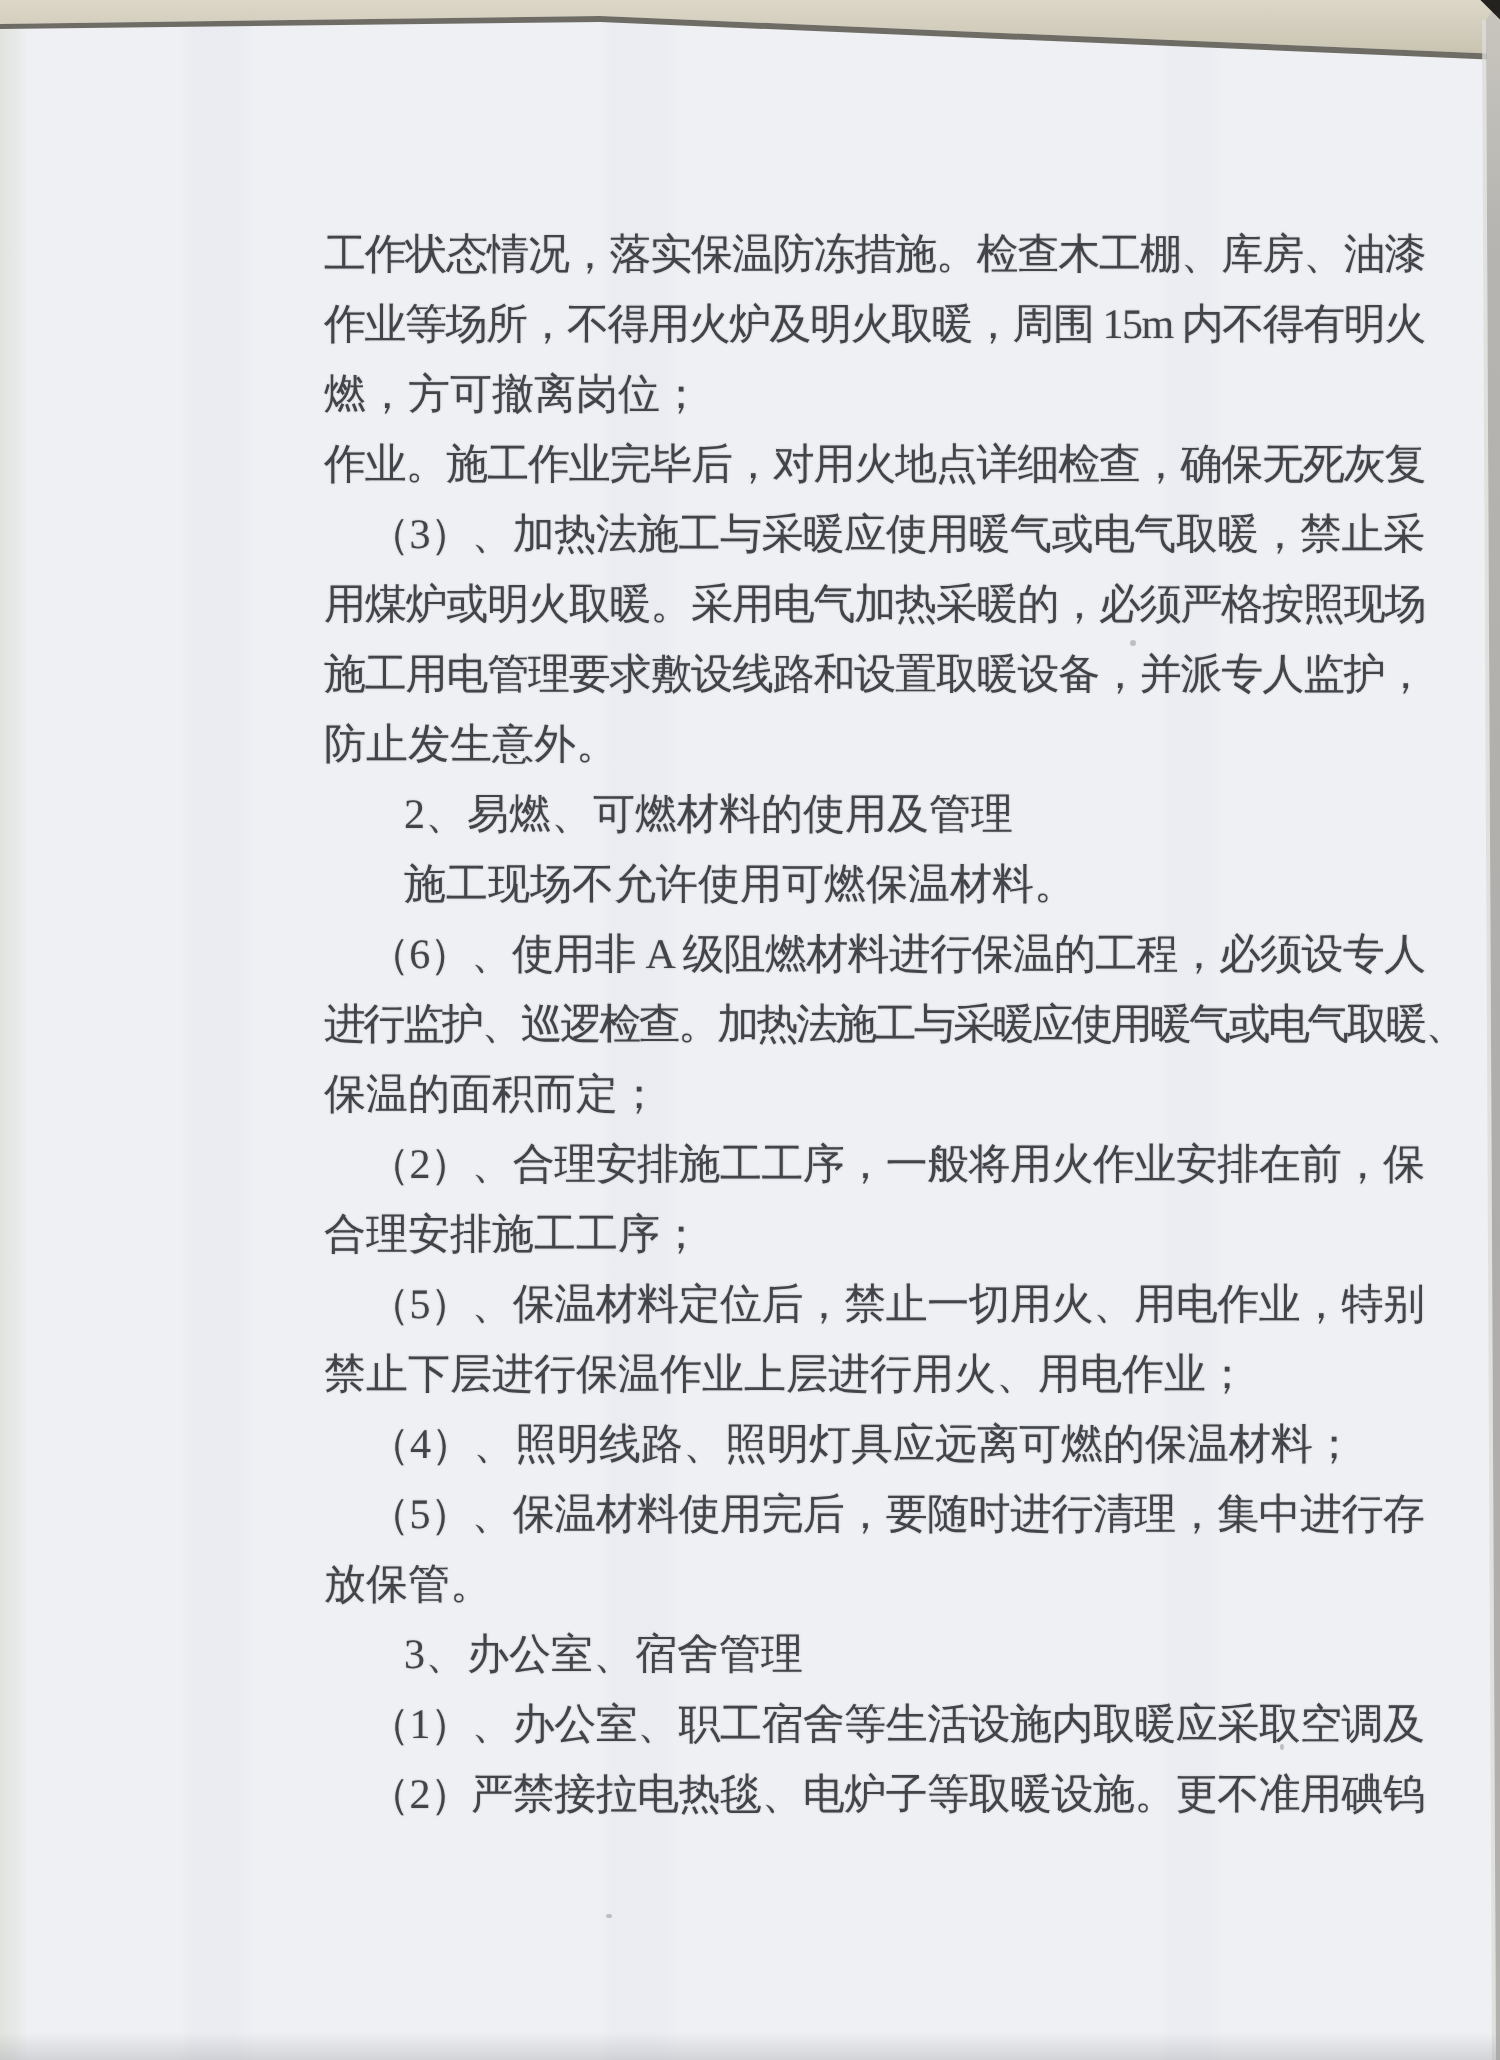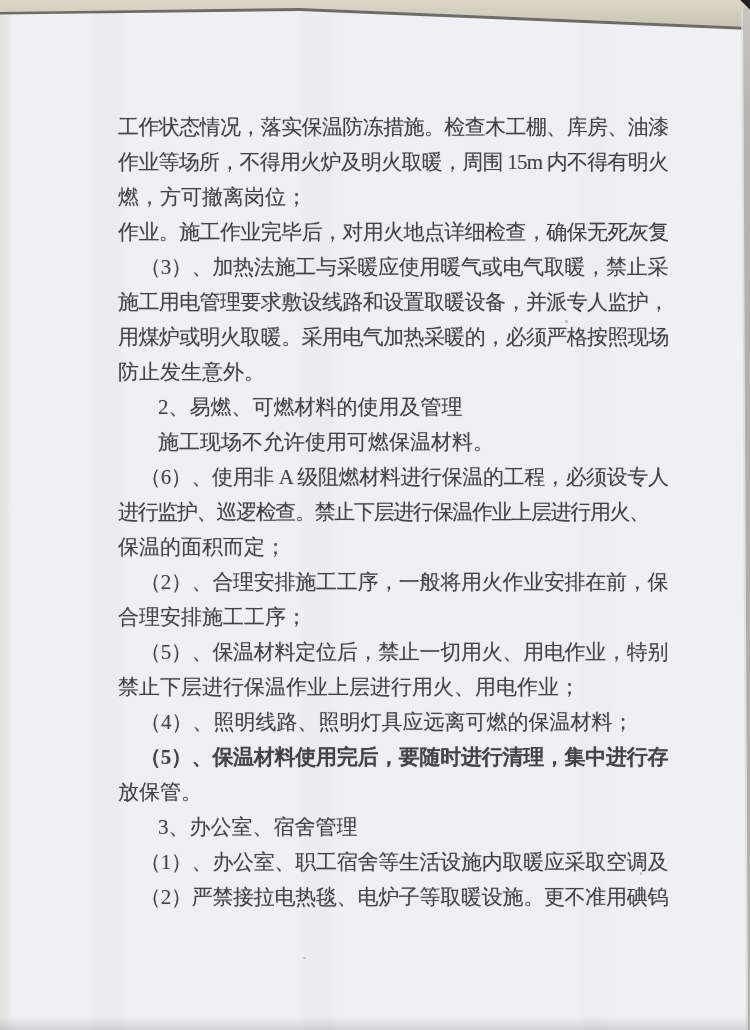--- a/index.html
+++ b/index.html
@@ -61,21 +61,21 @@
   
   .doc-text {
     position: absolute;
     left: 118px; top: 110px;
     width: 552px;
     font-size: 21px;
     line-height: 35px;
     color: #43444a;
     text-shadow: 0 0 1px rgba(67,68,74,0.35);
   }
-  .line { white-space: nowrap; height: 35px; }
+  .line { white-space: nowrap; height: 35px; margin-left: 44px; }
   .line.ind1 { text-indent: 22px; }
   .line.ind2 { text-indent: 40px; }
   
   .speck {
     position: absolute; border-radius: 50%;
     background: rgba(130,130,136,0.45);
   }
   .speck.s1 { left: 565px; top: 320px; width: 3px; height: 3px; }
   .speck.s2 { left: 640px; top: 872px; width: 2px; height: 3px; }
   .speck.s3 { left: 303px; top: 957px; width: 3px; height: 2px; }
@@ -83,34 +83,34 @@
 </head>
 <body>
 
 <div class="page">
   <div class="doc-text">
       <div class="line" style="letter-spacing: -0.605556px;">工作状态情况，落实保温防冻措施。检查木工棚、库房、油漆</div>
       <div class="line" style="letter-spacing: -0.75px;">作业等场所，不得用火炉及明火取暖，周围 15m 内不得有明火</div>
       <div class="line">燃，方可撤离岗位；</div>
       <div class="line" style="letter-spacing: -0.605556px;">作业。施工作业完毕后，对用火地点详细检查，确保无死灰复</div>
       <div class="line ind1" style="letter-spacing: -0.280769px;">（3）、加热法施工与采暖应使用暖气或电气取暖，禁止采</div>
+      <div class="line" style="letter-spacing: -0.605556px;">用煤炉或明火取暖。采用电气加热采暖的，必须严格按照现场</div>
       <div class="line" style="letter-spacing: -0.605556px;">施工用电管理要求敷设线路和设置取暖设备，并派专人监护，</div>
-      <div class="line" style="letter-spacing: -0.605556px;">用煤炉或明火取暖。采用电气加热采暖的，必须严格按照现场</div>
       <div class="line">防止发生意外。</div>
       <div class="line ind2">2、易燃、可燃材料的使用及管理</div>
       <div class="line ind2">施工现场不允许使用可燃保温材料。</div>
       <div class="line ind1" style="letter-spacing: -0.371429px;">（6）、使用非 A 级阻燃材料进行保温的工程，必须设专人</div>
-      <div class="line" style="letter-spacing: -1.33571px;">进行监护、巡逻检查。禁止下层进行保温作业上层进行用火、</div>
+      <div class="line" style="letter-spacing: -1.33571px;">进行监护、巡逻检查。加热法施工与采暖应使用暖气或电气取暖、</div>
       <div class="line">保温的面积而定；</div>
       <div class="line ind1" style="letter-spacing: -0.280769px;">（2）、合理安排施工工序，一般将用火作业安排在前，保</div>
       <div class="line">合理安排施工工序；</div>
       <div class="line ind1" style="letter-spacing: -0.280769px;">（5）、保温材料定位后，禁止一切用火、用电作业，特别</div>
       <div class="line">禁止下层进行保温作业上层进行用火、用电作业；</div>
       <div class="line ind1">（4）、照明线路、照明灯具应远离可燃的保温材料；</div>
-      <div class="line ind1" style="letter-spacing: -0.280769px; font-weight: bold;">（5）、保温材料使用完后，要随时进行清理，集中进行存</div>
+      <div class="line ind1" style="letter-spacing: -0.280769px;">（5）、保温材料使用完后，要随时进行清理，集中进行存</div>
       <div class="line">放保管。</div>
       <div class="line ind2">3、办公室、宿舍管理</div>
       <div class="line ind1" style="letter-spacing: -0.280769px;">（1）、办公室、职工宿舍等生活设施内取暖应采取空调及</div>
       <div class="line ind1" style="letter-spacing: -0.280769px;">（2）严禁接拉电热毯、电炉子等取暖设施。更不准用碘钨</div>
     </div>
   <span class="speck s1"></span>
   <span class="speck s2"></span>
   <span class="speck s3"></span>
 </div>
 

